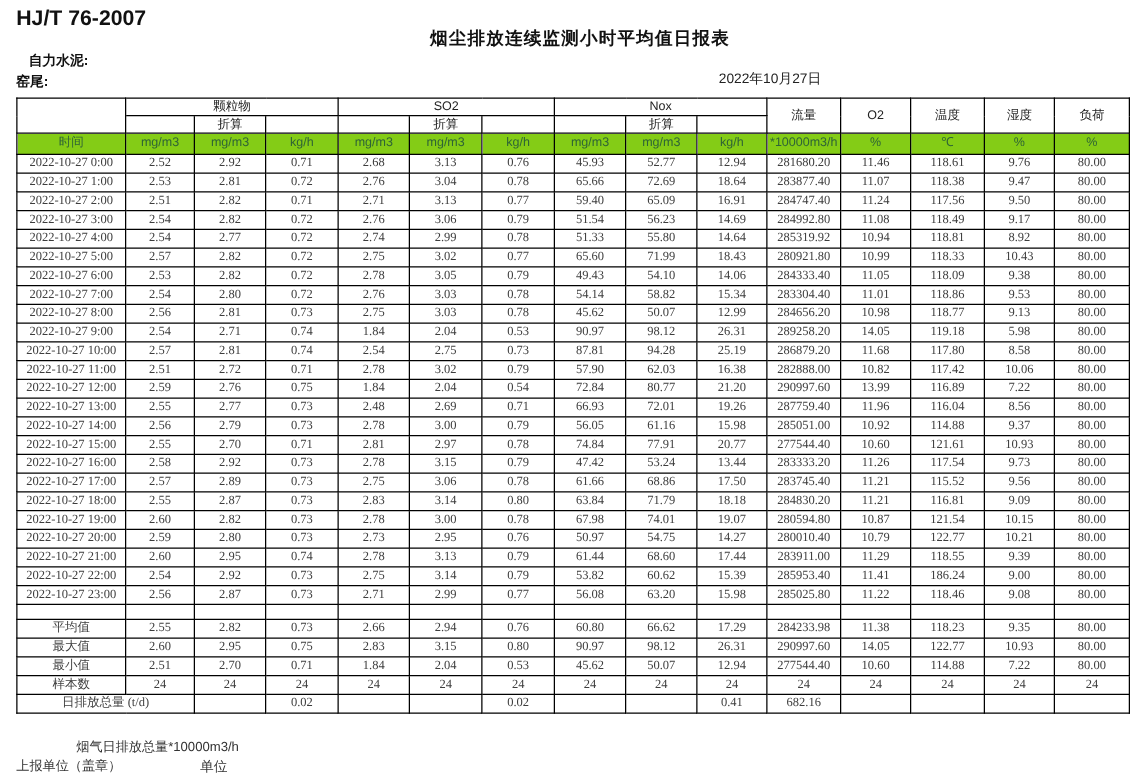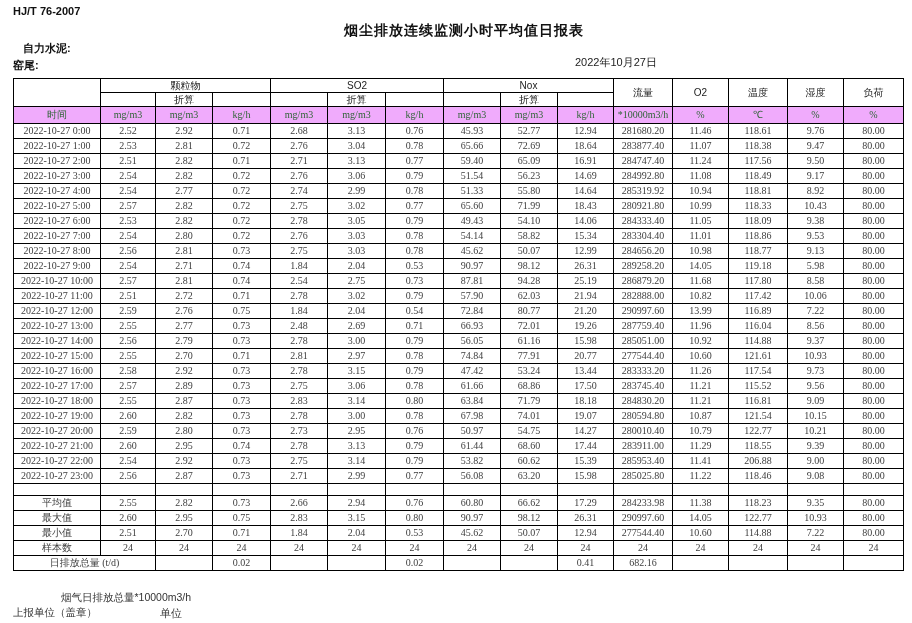--- a/index.html
+++ b/index.html
@@ -1,33 +1,33 @@
 <!DOCTYPE html>
 <html><head>
 <meta charset="utf-8">
 <style>
   html,body{margin:0;padding:0;background:#ffffff;}
   body{width:912px;height:623px;position:relative;overflow:hidden;
        font-family:"Liberation Sans",sans-serif;color:#222;}
   .page{position:absolute;inset:0;background:#fff;}
-  .std-no{position:absolute;left:13px;top:5px;font-size:11px;font-weight:bold;color:#111;}
+  .std-no{position:absolute;left:13px;top:5px;font-size:17px;font-weight:bold;color:#111;}
   .title{position:absolute;left:16px;right:0;top:22px;text-align:center;
          font-size:14px;font-weight:bold;color:#111;letter-spacing:1px;}
   .company{position:absolute;left:23px;top:41px;font-size:11px;font-weight:bold;color:#111;}
   .location{position:absolute;left:13px;top:58px;font-size:11px;font-weight:bold;color:#111;}
   .date{position:absolute;left:548px;top:55px;font-size:11px;color:#222;margin-left:27px;}
 
   table.report{position:absolute;left:13px;top:78px;border-collapse:collapse;table-layout:fixed;}
   table.report td{border:1px solid #000;padding:0;text-align:center;vertical-align:middle;
        font-size:10px;line-height:14px;height:14px;color:#3d3d3d;
        font-family:"Liberation Serif","DejaVu Serif",serif;
        overflow:hidden;white-space:nowrap;}
   tr.hdr td{font-family:"Liberation Sans",sans-serif;color:#222;height:13px;line-height:13px;}
-  tr.units td{background:#f0abfc;color:#2f6436;height:16px;line-height:16px;
-       font-family:Liberation Serif, serif;}
+  tr.units td{background:#84cc16;color:#2f6436;height:16px;line-height:16px;
+       font-family:Liberation Sans, sans-serif;}
   tr.blank td{height:11px;line-height:11px;}
   td.lbl{font-family:"Liberation Sans",sans-serif;color:#222;}
   td.lbl-left{text-align:left;padding-left:3px;}
 
   .foot1{position:absolute;left:13px;top:591px;font-size:10.5px;color:#333;margin-left:48px;}
   .foot2{position:absolute;left:13px;top:606px;font-size:10.5px;color:#333;}
   .foot3{position:absolute;left:160px;top:606px;font-size:11px;color:#333;}
 </style>
 </head>
 <body>
@@ -288,21 +288,21 @@
         <tr>
           <td>2022-10-27 11:00</td>
           <td>2.51</td>
           <td>2.72</td>
           <td>0.71</td>
           <td>2.78</td>
           <td>3.02</td>
           <td>0.79</td>
           <td>57.90</td>
           <td>62.03</td>
-          <td>21.94</td>
+          <td>16.38</td>
           <td>282888.00</td>
           <td>10.82</td>
           <td>117.42</td>
           <td>10.06</td>
           <td>80.00</td>
         </tr>
         <tr>
           <td>2022-10-27 12:00</td>
           <td>2.59</td>
           <td>2.76</td>
@@ -478,21 +478,21 @@
           <td>2.92</td>
           <td>0.73</td>
           <td>2.75</td>
           <td>3.14</td>
           <td>0.79</td>
           <td>53.82</td>
           <td>60.62</td>
           <td>15.39</td>
           <td>285953.40</td>
           <td>11.41</td>
-          <td>206.88</td>
+          <td>186.24</td>
           <td>9.00</td>
           <td>80.00</td>
         </tr>
         <tr>
           <td>2022-10-27 23:00</td>
           <td>2.56</td>
           <td>2.87</td>
           <td>0.73</td>
           <td>2.71</td>
           <td>2.99</td>

